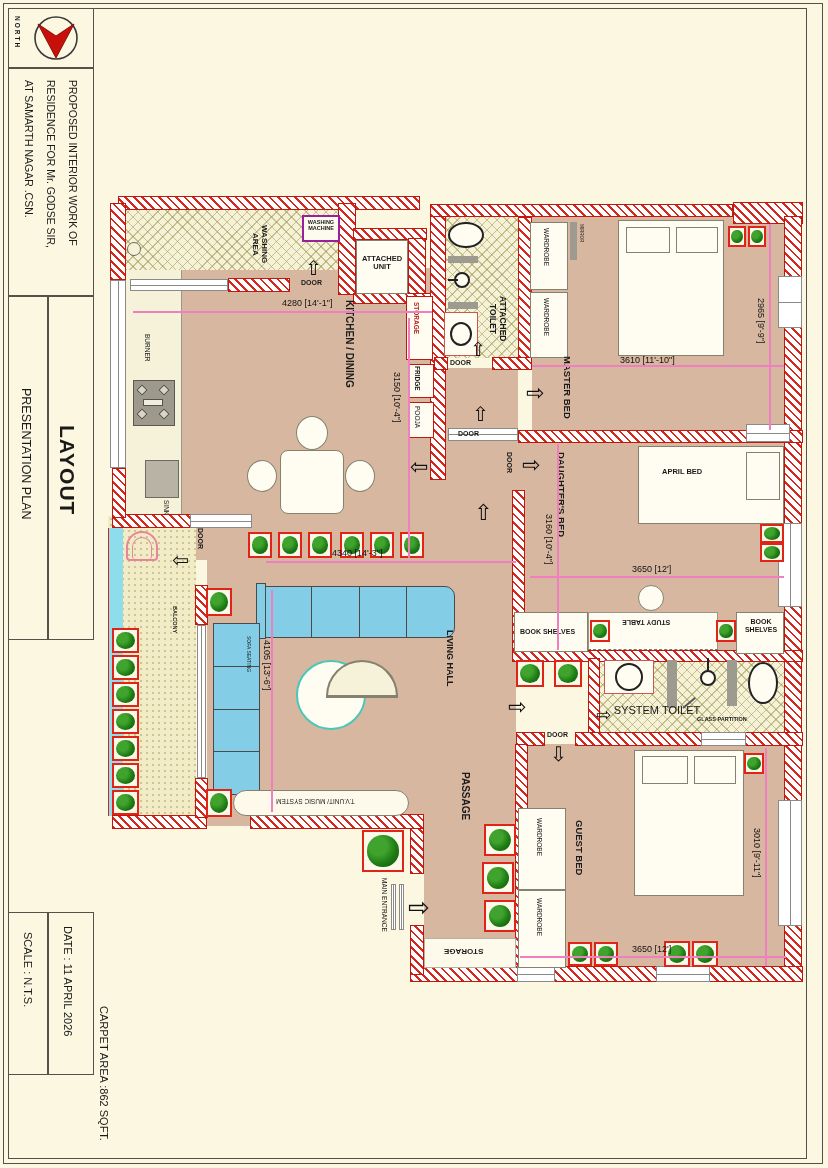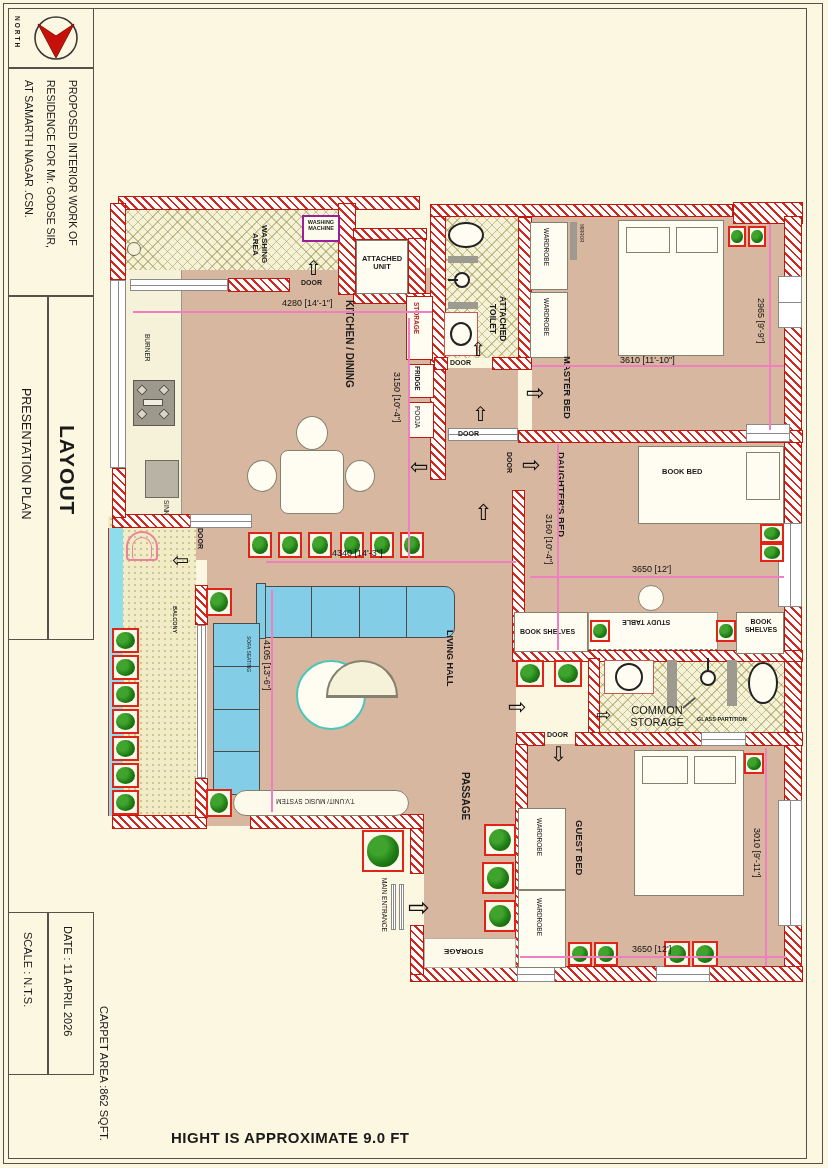--- a/index.html
+++ b/index.html
@@ -65,21 +65,20 @@
 <div class="frame" style="left:47px;top:296px;width:1px;height:344px;"></div>
 <div class="lbl v" style="left:56px;top:425px;font-size:21px;letter-spacing:1px;">LAYOUT</div>
 <div class="lbl v" style="left:18px;top:388px;font-size:12.5px;font-weight:normal;">PRESENTATION PLAN</div>
 
 <div class="frame" style="left:8px;top:912px;width:86px;height:163px;"></div>
 <div class="frame" style="left:47px;top:912px;width:1px;height:163px;"></div>
 <div class="lbl v" style="left:62px;top:926px;font-size:11px;font-weight:normal;">DATE : 11 APRIL 2026</div>
 <div class="lbl v" style="left:22px;top:932px;font-size:11px;font-weight:normal;">SCALE : N.T.S.</div>
 
 <div class="lbl v" style="left:98px;top:1006px;font-size:11px;font-weight:normal;">CARPET AREA :862 SQFT.</div>
-<div class="lbl" style="left:171px;top:1130px;font-size:15px;letter-spacing:.5px;">HIGHT IS APPROXIMATE 9.0 FT</div>
 
 <div class="tan" style="left:126px;top:268px;width:320px;height:292px;"></div>
 <div class="tan" style="left:446px;top:368px;width:72px;height:192px;"></div>
 <div class="tan" style="left:207px;top:560px;width:309px;height:266px;"></div>
 <div class="tan" style="left:424px;top:826px;width:92px;height:142px;"></div>
 <div class="tan" style="left:532px;top:216px;width:252px;height:216px;"></div>
 <div class="tan" style="left:518px;top:443px;width:266px;height:208px;"></div>
 <div class="tan" style="left:516px;top:744px;width:268px;height:224px;"></div>
 <div class="hfloor" style="left:126px;top:208px;width:212px;height:62px;"></div>
 <div class="hfloor" style="left:446px;top:216px;width:72px;height:142px;"></div>
@@ -195,21 +194,21 @@
 <div class="lbl" style="left:458px;top:430px;font-size:7px;">DOOR</div>
 <div class="ar" style="left:472px;top:404px;font-size:20px;">⇧</div>
 <div class="ar" style="left:474px;top:502px;font-size:22px;">⇧</div>
 <div class="ar" style="left:410px;top:456px;font-size:22px;">⇦</div>
 <div class="lbl v" style="left:505px;top:452px;font-size:7px;">DOOR</div>
 <div class="ar" style="left:522px;top:454px;font-size:22px;">⇨</div>
 
 <div class="lbl v wrap" style="left:556px;top:452px;height:104px;font-size:9.5px;">DAUGHTER'S BED</div>
 <div class="furn" style="left:638px;top:446px;width:146px;height:78px;"></div>
 <div class="furn" style="left:746px;top:452px;width:34px;height:48px;"></div>
-<div class="lbl" style="left:662px;top:468px;font-size:7.5px;">BOOK BED</div>
+<div class="lbl" style="left:662px;top:468px;font-size:7.5px;">APRIL BED</div>
 <div class="plant" style="left:760px;top:524px;width:24px;height:19px;">
       <i></i>
     </div>
 <div class="plant" style="left:760px;top:543px;width:24px;height:19px;">
       <i></i>
     </div>
 <div class="circ" style="left:638px;top:585px;width:26px;height:26px;border:1.4px solid #84816f;background:#fffdf2;"></div>
 <div class="furn" style="left:514px;top:612px;width:74px;height:40px;"></div>
 <div class="lbl" style="left:520px;top:628px;font-size:7px;">BOOK SHELVES</div>
 <div class="abs" style="left:588px;top:612px;width:130px;height:38px;background:#fffdf2;border:1px solid #9a9788;border-bottom:1.5px dashed #777;"></div>
@@ -223,21 +222,21 @@
 <div class="furn" style="left:736px;top:612px;width:48px;height:42px;"></div>
 <div class="lbl wrap" style="left:740px;top:618px;width:42px;font-size:7px;text-align:center;">BOOK SHELVES</div>
 
 <div class="abs" style="left:604px;top:660px;width:50px;height:34px;background:#fffdf2;border:1.5px solid #c75a50;"></div>
 <div class="circ" style="left:615px;top:663px;width:28px;height:28px;border:2px solid #222;"></div>
 <div class="graybar" style="left:667px;top:660px;width:10px;height:48px;"></div>
 <div class="graybar" style="left:727px;top:660px;width:10px;height:46px;"></div>
 <div class="circ" style="left:700px;top:670px;width:16px;height:16px;border:2px solid #222;background:#fffdf2;"></div>
 <div class="abs" style="left:707px;top:658px;width:2px;height:14px;background:#222;"></div>
 <div class="circ" style="left:748px;top:662px;width:30px;height:42px;border:2px solid #222;background:#fffdf2;"></div>
-<div class="lbl wrap" style="left:612px;top:704px;width:90px;font-size:11px;font-weight:normal;text-align:center;">COMMON STORAGE</div>
+<div class="lbl wrap" style="left:612px;top:704px;width:90px;font-size:11px;font-weight:normal;text-align:center;">SYSTEM TOILET</div>
 <div class="ar" style="left:596px;top:706px;font-size:18px;">⇨</div>
 <div class="lbl" style="left:697px;top:716px;font-size:5.5px;">GLASS PARTITION</div>
 <div class="abs" style="left:681px;top:702px;width:16px;height:1.5px;background:#555;transform:rotate(-40deg);"></div>
 <div class="plant" style="left:516px;top:660px;width:28px;height:27px;">
       <i></i>
     </div>
 <div class="plant" style="left:554px;top:660px;width:28px;height:27px;">
       <i></i>
     </div>
 <div class="ar" style="left:508px;top:696px;font-size:22px;">⇨</div>

